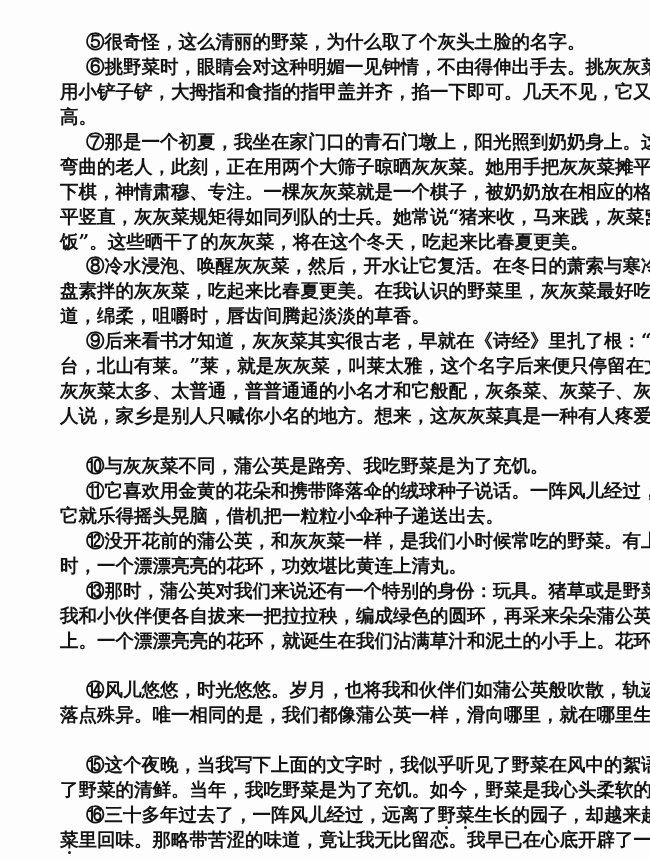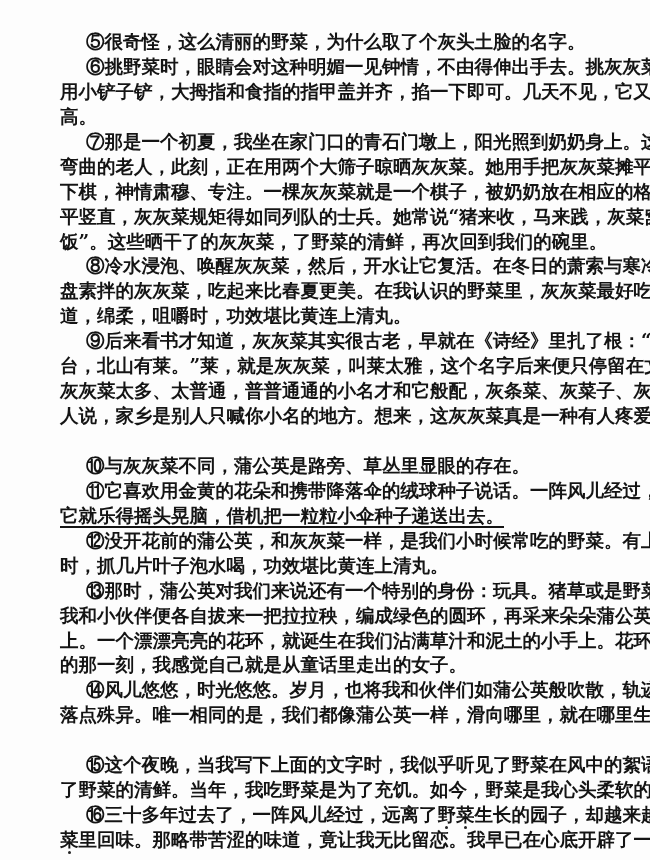--- a/index.html
+++ b/index.html
@@ -17,21 +17,21 @@
     height: 27px;
     line-height: 27px;
     font-size: 18.5px;
     font-weight: bold;
     white-space: nowrap;
     text-align: justify;
     text-align-last: justify;
   }
   .line.first { left: 86px; width: 502px; }
   .line.short { text-align-last: left; }
-  .ul { text-decoration: underline; text-decoration-thickness: 1.5px; text-underline-offset: 4px; margin-top: 48px; }
+  .ul { text-decoration-thickness: 1.5px; text-underline-offset: 4px; margin-top: 48px; }
   .dot { position: relative; }
   .dot::after {
     content: ""; position: absolute; left: 50%; bottom: -4px;
     width: 3px; height: 3px; margin-left: -1.5px; border-radius: 50%;
     background: #222;
   }
 </style>
 </head>
 <body>
 
@@ -39,45 +39,44 @@
   <div class="line first short" style="top:28px">⑤很奇怪，这么清丽的野菜，为什么取了个灰头土脸的名字。</div>
 
   <div class="line first" style="top: 52.9375px;">⑥挑野菜时，眼睛会对这种明媚一见钟情，不由得伸出手去。挑灰灰菜不需要</div>
   <div class="line" style="top: 77.875px;">用小铲子铲，大拇指和食指的指甲盖并齐，掐一下即可。几天不见，它又会蹿得老</div>
   <div class="line short" style="top: 102.812px;">高。</div>
 
   <div class="line first" style="top: 127.75px;">⑦那是一个初夏，我坐在家门口的青石门墩上，阳光照到奶奶身上。这个后背</div>
   <div class="line" style="top: 152.688px;">弯曲的老人，此刻，正在用两个大筛子晾晒灰灰菜。她用手把灰灰菜摊平，像是在</div>
   <div class="line" style="top: 177.625px;">下棋，神情肃穆、专注。一棵灰灰菜就是一个棋子，被奶奶放在相应的格子里。横</div>
   <div class="line" style="top: 202.562px;">平竖直，灰灰菜规矩得如同列队的士兵。她常说“猪来收，马来践，灰菜窝里吃饱</div>
-  <div class="line short" style="top: 227.5px;">饭”。这些晒干了的灰灰菜，了野菜的清鲜，再次回到我们的碗里。</div>
+  <div class="line short" style="top: 227.5px;">饭”。这些晒干了的灰灰菜，将在这个冬天，吃起来比春夏更美。</div>
 
   <div class="line first" style="top: 252.438px;">⑧冷水浸泡、唤醒灰灰菜，然后，开水让它复活。在冬日的萧索与寒冷里，一</div>
   <div class="line" style="top: 277.375px;">盘素拌的灰灰菜，吃起来比春夏更美。在我认识的野菜里，灰灰菜最好吃，口感劲</div>
-  <div class="line short" style="top: 302.312px;">道，绵柔，咀嚼时，功效堪比黄连上清丸。</div>
+  <div class="line short" style="top: 302.312px;">道，绵柔，咀嚼时，唇齿间腾起淡淡的草香。</div>
 
   <div class="line first" style="top: 327.25px;">⑨后来看书才知道，灰灰菜其实很古老，早就在《诗经》里扎了根：“南山有</div>
   <div class="line" style="top: 352.188px;">台，北山有莱。”莱，就是灰灰菜，叫莱太雅，这个名字后来便只停留在文字里。</div>
   <div class="line" style="top: 377.125px;">灰灰菜太多、太普通，普普通通的小名才和它般配，灰条菜、灰菜子、灰菜……有</div>
   <div class="line" style="top: 402.062px;">人说，家乡是别人只喊你小名的地方。想来，这灰灰菜真是一种有人疼爱的小草，</div>
 
-  <div class="line first short" style="top: 451.938px;">⑩与灰灰菜不同，蒲公英是路旁、草丛里显眼的存在。</div>
+  <div class="line first short" style="top: 451.938px;">⑩与灰灰菜不同，蒲公英是路旁、我吃野菜是为了充饥。</div>
 
   <div class="line first" style="top: 476.875px;">⑪它喜欢用金黄的花朵和携带降落伞的绒球种子说话。一阵风儿经过，逗逗它，</div>
   <div class="line short" style="top: 501.812px;">
     <span class="ul">它就乐得摇头晃脑，借机把一粒粒小伞种子递送出去。</span>
   </div>
 
   <div class="line first" style="top: 526.75px;">⑫没开花前的蒲公英，和灰灰菜一样，是我们小时候常吃的野菜。有上火症状</div>
-  <div class="line short" style="top: 551.688px;">时，抓几片叶子泡水喝，功效堪比黄连上清丸。</div>
+  <div class="line short" style="top: 551.688px;">时，一个漂漂亮亮的花环，功效堪比黄连上清丸。</div>
 
   <div class="line first" style="top: 576.625px;">⑬那时，蒲公英对我们来说还有一个特别的身份：玩具。猪草或是野菜挑够了，</div>
   <div class="line" style="top: 601.562px;">我和小伙伴便各自拔来一把拉拉秧，编成绿色的圆环，再采来朵朵蒲公英花插在其</div>
   <div class="line" style="top: 626.5px;">上。一个漂漂亮亮的花环，就诞生在我们沾满草汁和泥土的小手上。花环戴在头顶</div>
-  <div class="line short" style="top: 651.438px;">的那一刻，我感觉自己就是从童话里走出的女子。</div>
 
   <div class="line first" style="top: 676.375px;">⑭风儿悠悠，时光悠悠。岁月，也将我和伙伴们如蒲公英般吹散，轨迹不同，</div>
   <div class="line" style="top: 701.312px;">落点殊异。唯一相同的是，我们都像蒲公英一样，滑向哪里，就在哪里生根、发芽、</div>
 
   <div class="line first" style="top: 751.188px;">⑮这个夜晚，当我写下上面的文字时，我似乎听见了野菜在风中的絮语，闻到</div>
   <div class="line" style="top: 776.125px;">了野菜的清鲜。当年，我吃野菜是为了充饥。如今，野菜是我心头柔软的抚慰。</div>
 
   <div class="line first" style="top: 801.062px;">
     <span>⑯三十多年过去了，一阵风儿经过，远离了</span><span class="dot">野</span><span class="dot">菜</span><span>生长的园子，却越来越喜欢在</span>
   </div>

